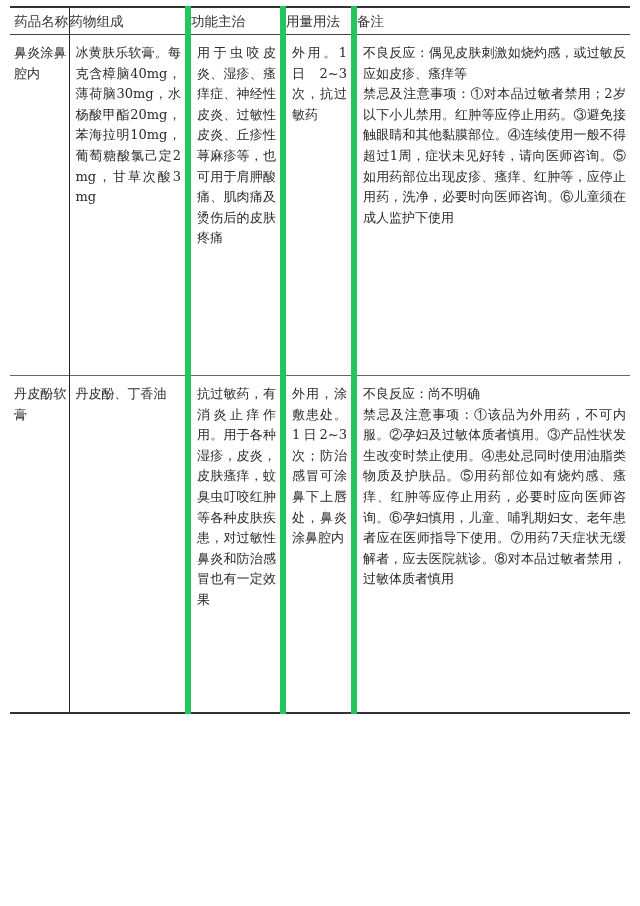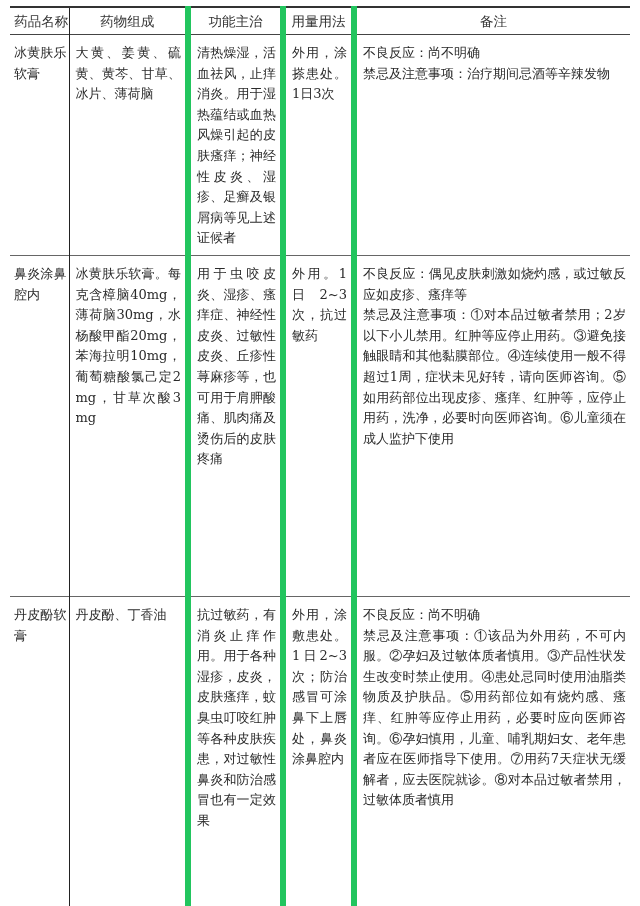--- a/index.html
+++ b/index.html
@@ -10,21 +10,21 @@
     border-collapse: collapse; table-layout: fixed;
     font-size: 13px; line-height: 20.6px;
   }
   .drug-table col.c1 { width: 59px; }
   .drug-table col.c2 { width: 119px; }
   .drug-table col.c3 { width: 95px; }
   .drug-table col.c4 { width: 71px; }
   .drug-table col.c5 { width: 276px; }
   .drug-table thead tr { border-top: 2px solid #333; border-bottom: 1.5px solid #444; }
   .drug-table th {
-    font-weight: normal; height: 26px; padding: 0; text-align: center;
+    font-weight: normal; height: 26px; padding: 0; text-align: left;
     font-size: 13.5px; color: #333;
   }
   .drug-table th.left { text-align: center; padding-left: 4px; }
   .drug-table td {
     vertical-align: top; padding: 8px 4px 6px 6px;
     text-align: justify; word-break: break-all;
   }
   .drug-table td.name { padding-left: 4px; padding-right: 2px; }
   .drug-table th + th, .drug-table td + td { border-left: 6px solid #22c55e; }
   .drug-table th:nth-child(2), .drug-table td:nth-child(2) { border-left: 1.5px solid #222; }
@@ -49,30 +49,20 @@
   <thead>
     <tr>
       <th class="left">药品名称</th>
       <th>药物组成</th>
       <th>功能主治</th>
       <th>用量用法</th>
       <th>备注</th>
     </tr>
   </thead>
   <tbody>
-    <tr class="r1">
-      <td class="name">冰黄肤乐软膏</td>
-      <td>大黄、姜黄、硫黄、黄芩、甘草、冰片、薄荷脑</td>
-      <td>清热燥湿，活血祛风，止痒消炎。用于湿热蕴结或血热风燥引起的皮肤瘙痒；神经性皮炎、湿疹、足癣及银屑病等见上述证候者</td>
-      <td>外用，涂搽患处。1日3次</td>
-      <td>
-        <span class="line">不良反应：尚不明确</span>
-        <span class="line">禁忌及注意事项：治疗期间忌酒等辛辣发物</span>
-      </td>
-    </tr>
     <tr class="r2">
       <td class="name">鼻炎涂鼻腔内</td>
       <td>冰黄肤乐软膏。每克含樟脑40mg，薄荷脑30mg，水杨酸甲酯20mg，苯海拉明10mg，葡萄糖酸氯己定2mg，甘草次酸3mg</td>
       <td>用于虫咬皮炎、湿疹、瘙痒症、神经性皮炎、过敏性皮炎、丘疹性荨麻疹等，也可用于肩胛酸痛、肌肉痛及烫伤后的皮肤疼痛</td>
       <td>外用。1日2~3次，抗过敏药</td>
       <td>
         <span class="line">不良反应：偶见皮肤刺激如烧灼感，或过敏反应如皮疹、瘙痒等</span>
         <span class="line">禁忌及注意事项：①对本品过敏者禁用；2岁以下小儿禁用。红肿等应停止用药。③避免接触眼睛和其他黏膜部位。④连续使用一般不得超过1周，症状未见好转，请向医师咨询。⑤如用药部位出现皮疹、瘙痒、红肿等，应停止用药，洗净，必要时向医师咨询。⑥儿童须在成人监护下使用</span>
       </td>
     </tr>

